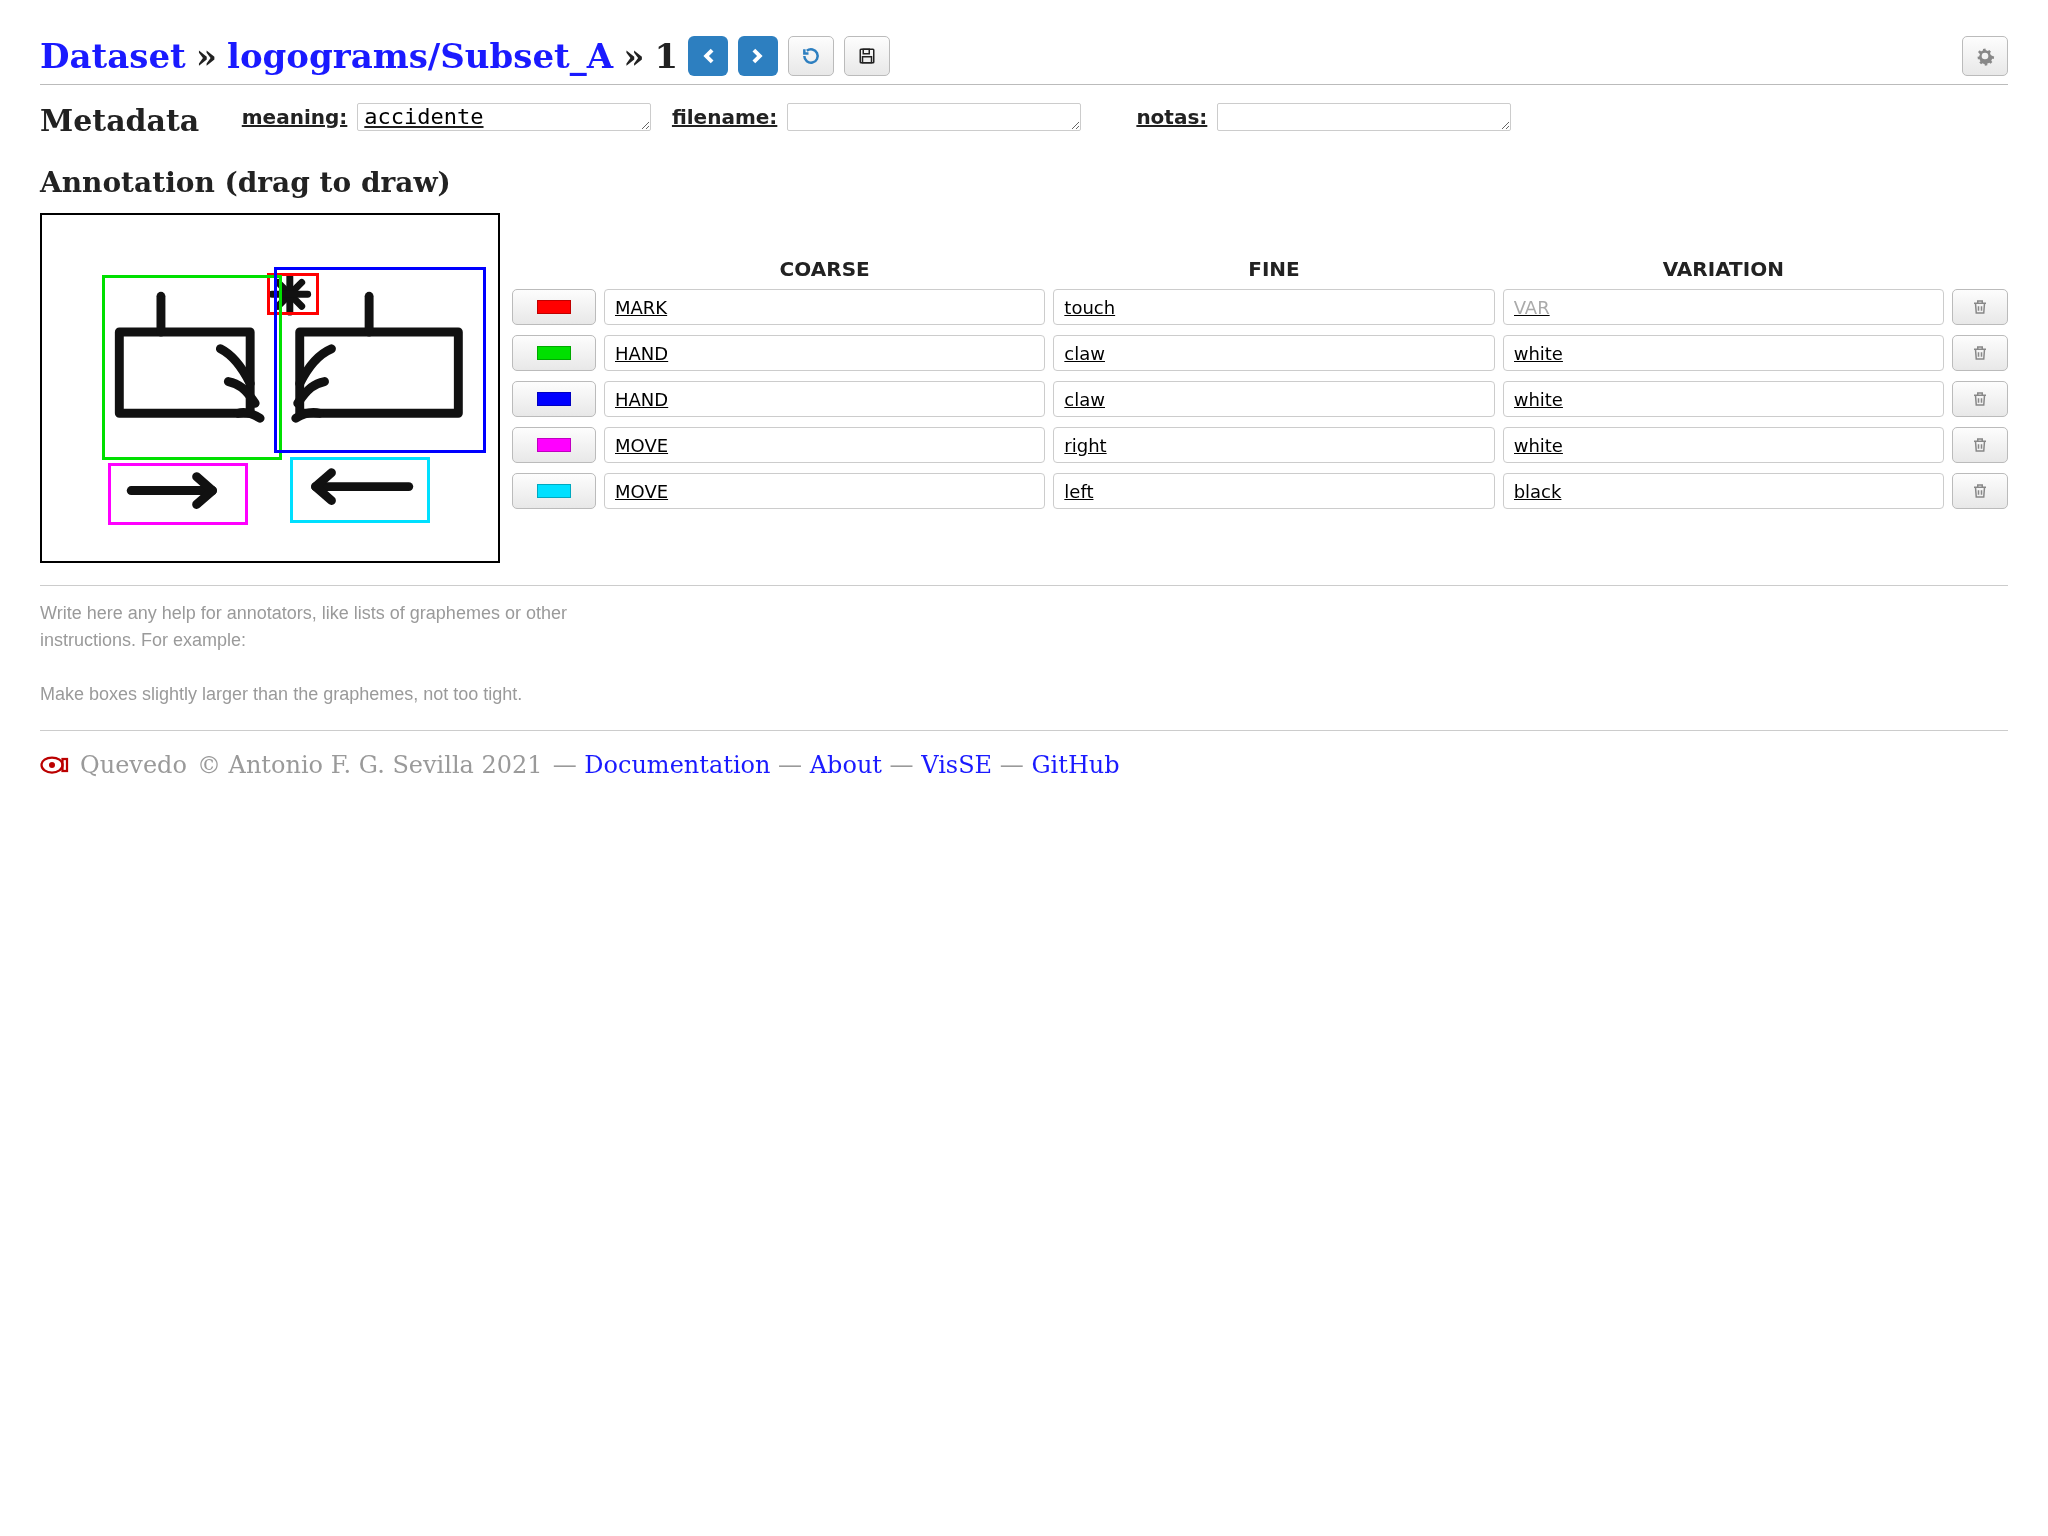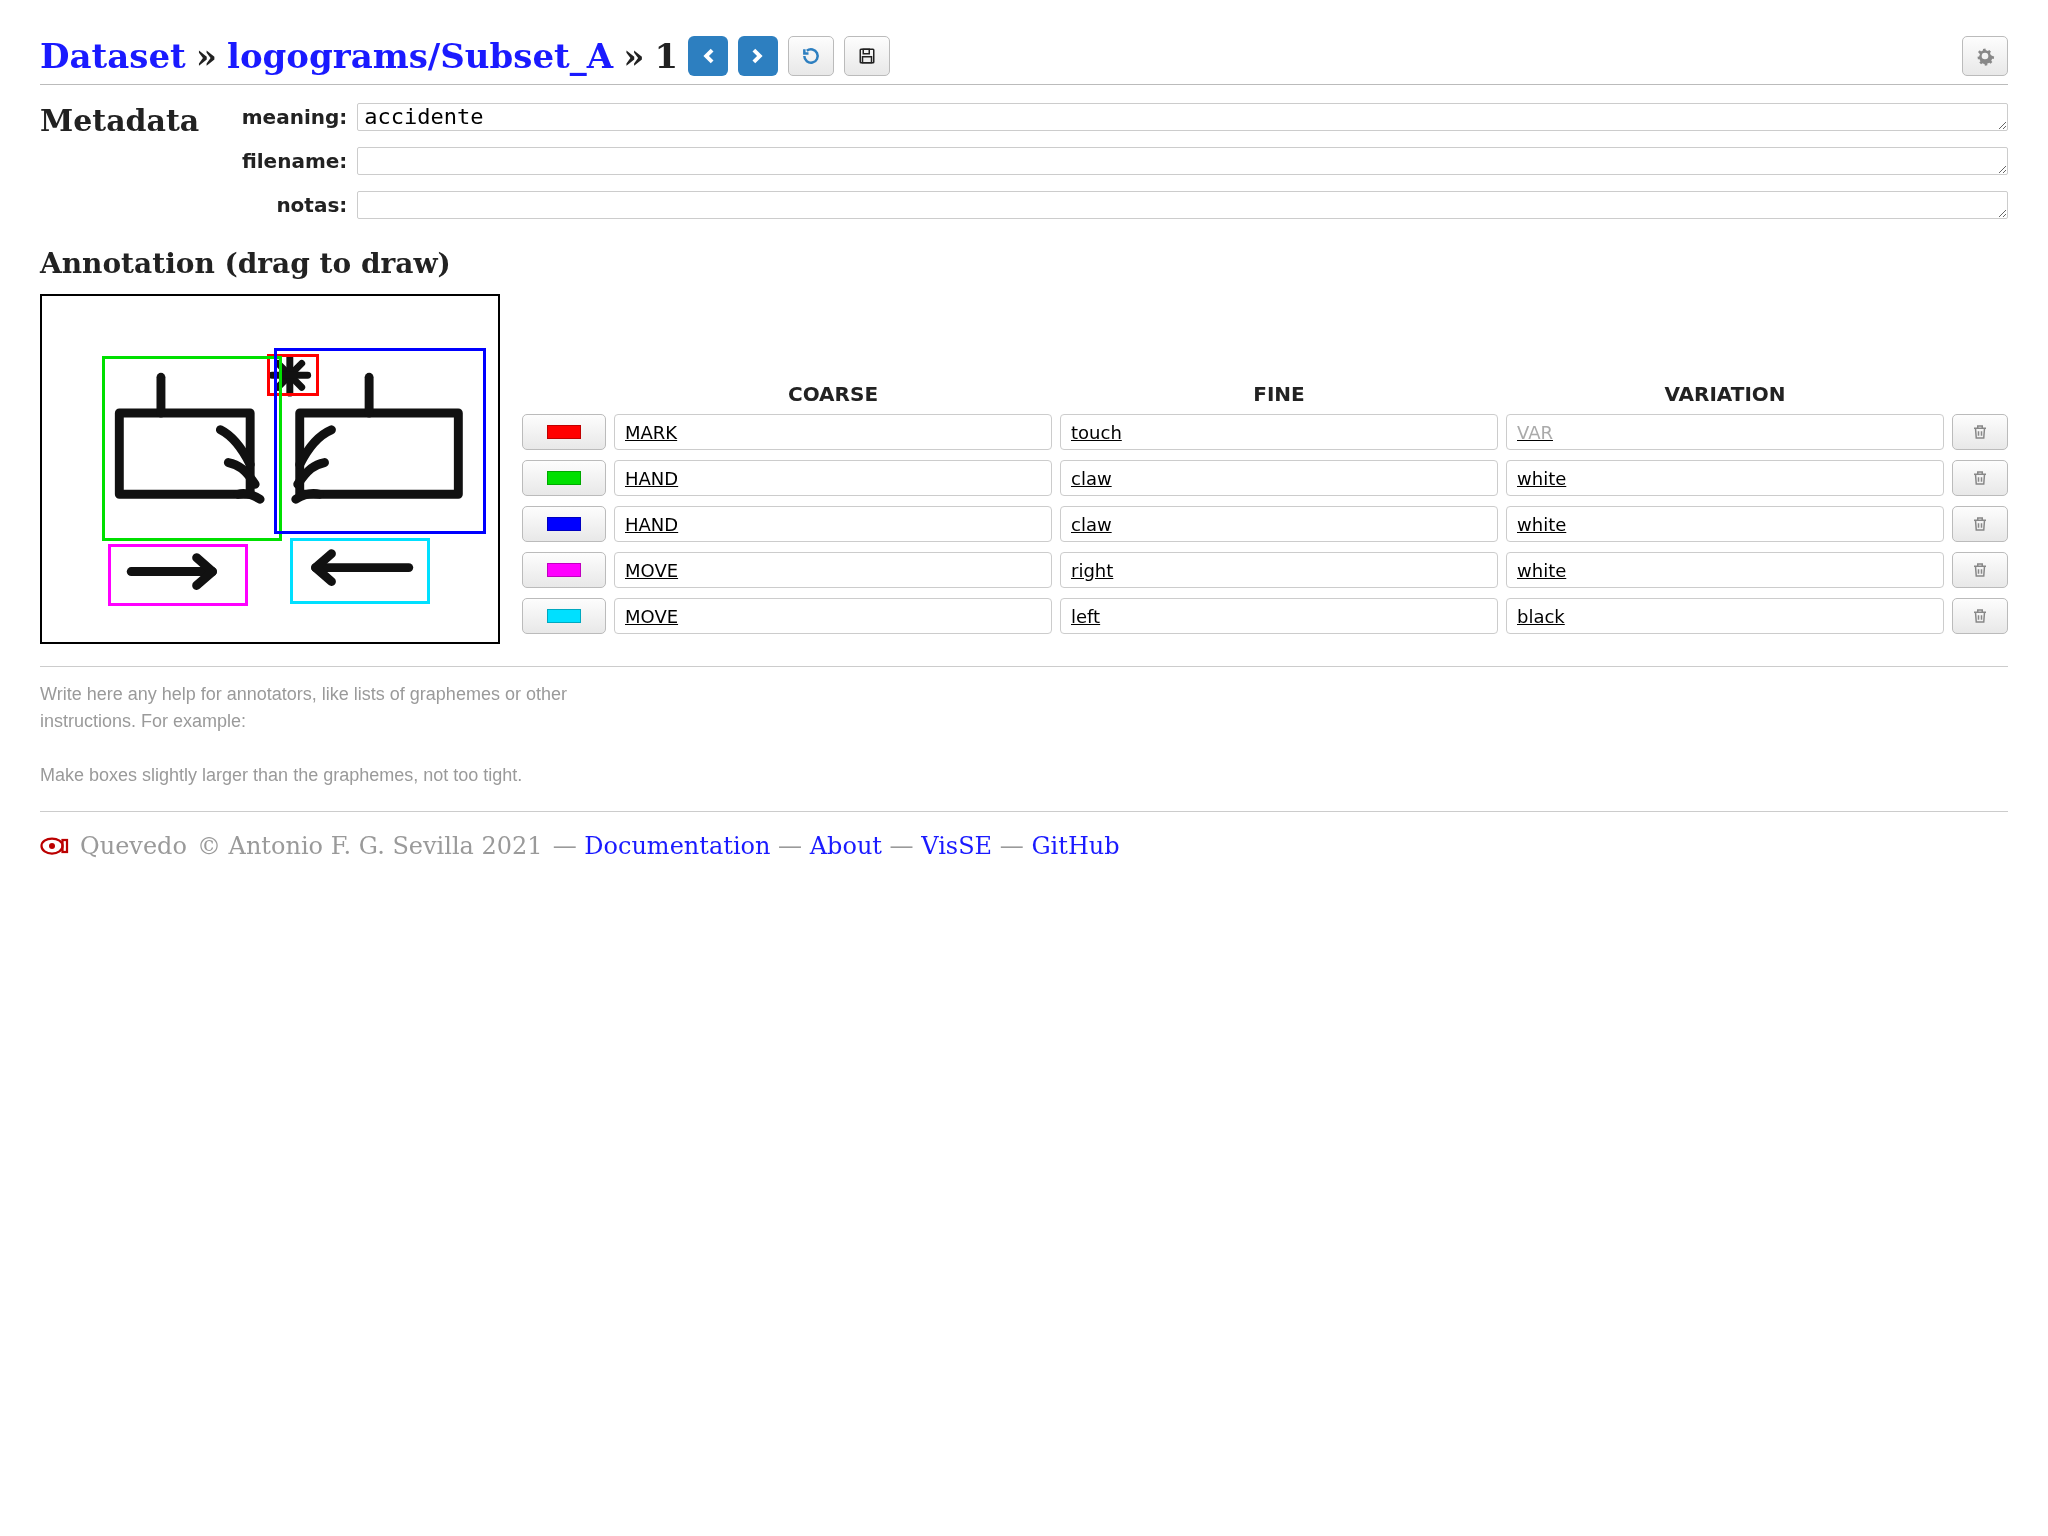--- a/index.html
+++ b/index.html
@@ -63,39 +63,39 @@
     display: inline-flex;
     align-items: center;
     justify-content: center;
     cursor: pointer;
     color: #777;
   }
 
   
   .metadata-row { display: flex; gap: 28px; align-items: flex-start; margin-bottom: 28px; }
   .metadata-title { font-size: 30px; font-weight: bold; flex: 0 0 auto; }
-  .meta-fields { flex: 1; display: flex; flex-direction: column; gap: 16px; }
+  .meta-fields { flex: 1; display: flex; flex-direction: row; gap: 6px; text-decoration: underline; }
   .meta-field { display: flex; align-items: center; gap: 10px; }
   .meta-label { width: 120px; text-align: right; font-weight: bold; font-family: "DejaVu Sans", sans-serif; font-size: 20px; }
   .meta-input {
     flex: 1;
     font-family: "DejaVu Sans Mono", monospace;
     font-size: 22px;
     padding: 2px 6px;
     border: 1px solid #ccc;
     border-radius: 2px;
     background: #fff;
     resize: horizontal;
     height: 28px;
     line-height: 22px;
   }
 
   
   h2.annotation { font-size: 28px; font-weight: bold; margin-bottom: 14px; }
-  .anno-body { display: flex; gap: 22px; align-items: flex-end; }
+  .anno-body { display: flex; gap: 12px; align-items: center; }
 
   .canvas {
     width: 460px; height: 350px;
     border: 2px solid #000;
     position: relative;
     background: #fff;
     flex: 0 0 auto;
   }
   .bbox { position: absolute; border-width: 3px; border-style: solid; }
 

